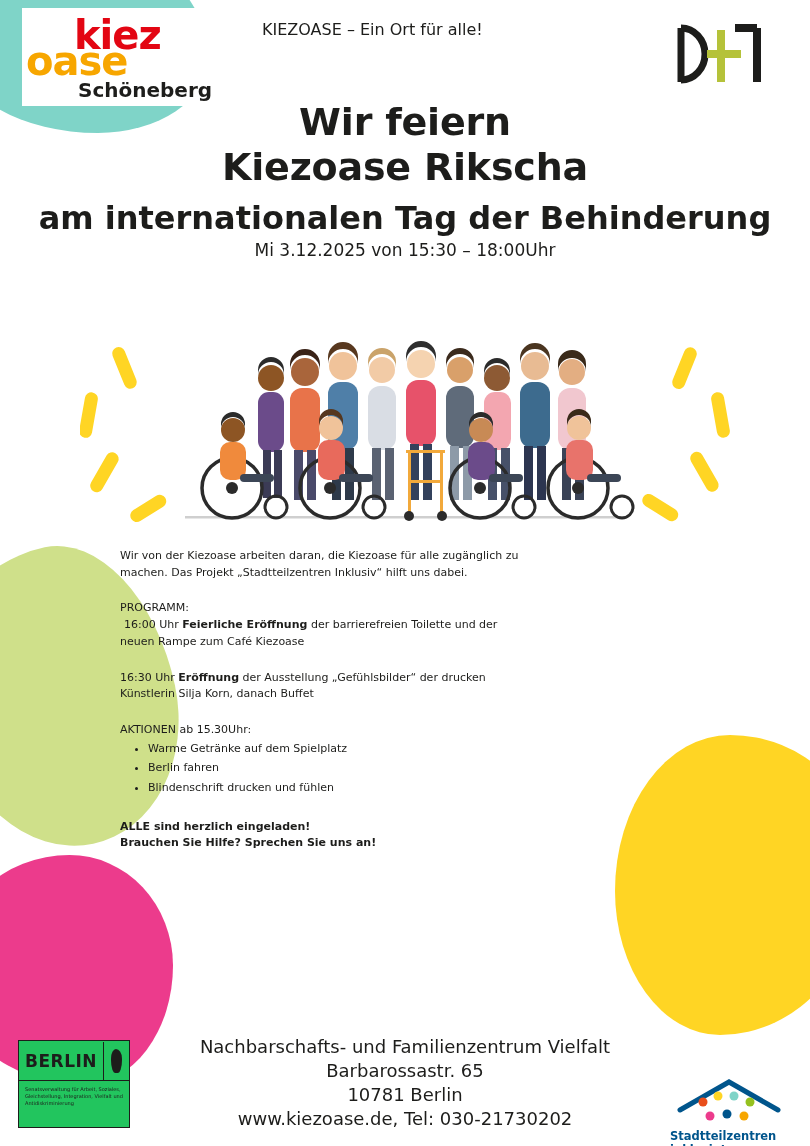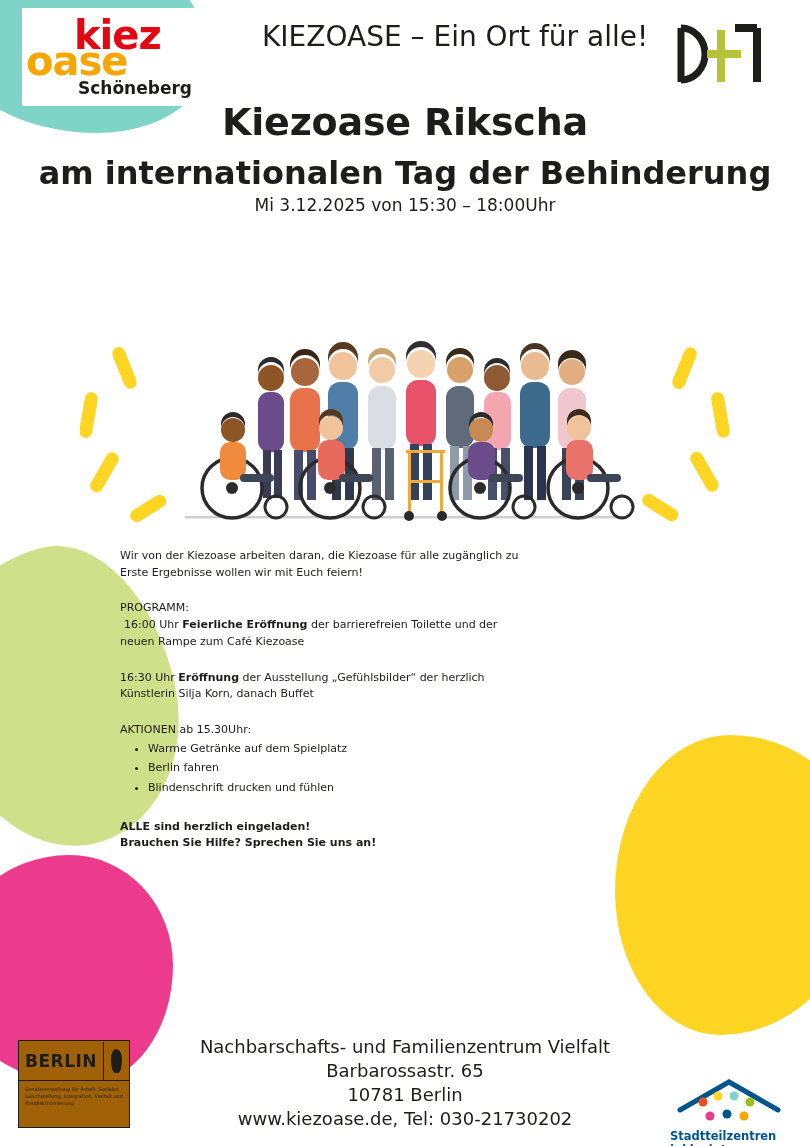--- a/index.html
+++ b/index.html
@@ -83,41 +83,41 @@
     font-size: 40px;
     font-weight: 700;
     letter-spacing: -1px;
     color: #f7a600;
     font-family: "DejaVu Sans", "Liberation Sans", sans-serif;
   }
   .kz-schoeneberg {
     position: absolute;
     left: 56px;
     top: 70px;
-    font-size: 17px;
+    font-size: 20px;
     font-weight: 700;
     color: #1d1d1b;
   }
 
   .dfh-logo {
     position: absolute;
     right: 38px;
     top: 24px;
     width: 95px;
     height: 62px;
     z-index: 3;
   }
   .dfh-logo svg { display: block; }
 
   
   .tagline {
     position: absolute;
     left: 262px;
     top: 20px;
-    font-size: 28px;
+    font-size: 16px;
     font-weight: 400;
     color: #1d1d1b;
     z-index: 3;
   }
   .title-block {
     position: absolute;
     left: 0;
     right: 0;
     top: 100px;
     text-align: center;
@@ -186,21 +186,21 @@
     font-size: 18px;
     line-height: 1.34;
     z-index: 3;
   }
   .berlin-logo {
     position: absolute;
     left: 18px;
     top: 1040px;
     width: 112px;
     height: 88px;
-    background: #a16207;
+    background: #22c55e;
     border: 1px solid #1d1d1b;
     z-index: 4;
     box-sizing: border-box;
   }
   .berlin-top {
     display: flex;
     align-items: center;
     height: 40px;
     border-bottom: 1px solid #1d1d1b;
     box-sizing: border-box;
@@ -273,20 +273,21 @@
     <path d="M44 6 L44 58" stroke="#b5c23a" stroke-width="8" fill="none"></path>
     <path d="M30 30 L64 30" stroke="#b5c23a" stroke-width="8" fill="none"></path>
     <path d="M80 4 L80 58" stroke="#1d1d1b" stroke-width="8" fill="none"></path>
     <path d="M58 4 L80 4" stroke="#1d1d1b" stroke-width="8" fill="none"></path>
   </svg>
 </div>
 
 <div class="tagline">KIEZOASE – Ein Ort für alle!</div>
 
 <div class="title-block">
+  <div class="title-l1">Wir feiern</div>
   <div class="title-l2">Kiezoase Rikscha</div>
   <div class="subtitle">am internationalen Tag der Behinderung</div>
   <div class="subtitle-2">Mi 3.12.2025 von 15:30 – 18:00Uhr</div>
 </div>
 
 <div class="illustration">
   <svg viewBox="0 0 650 215" width="650" height="215" aria-hidden="true">
 
     <g fill="#ffd524">
       <rect x="38" y="16" width="13" height="44" rx="6.5" transform="rotate(-22 44 38)"></rect>
@@ -422,31 +423,31 @@
       <rect x="486" y="110" width="27" height="40" rx="10" fill="#e8736b"></rect>
       <circle cx="499" cy="98" r="12" fill="#f0c39a"></circle>
       <path d="M487 97 a12 12 0 0 1 24 0 l0 -6 a12 12 0 0 0 -24 0z" fill="#3a2a1a"></path>
       <rect x="507" y="144" width="34" height="8" rx="4" fill="#3c4656"></rect>
     </g>
   </svg>
 </div>
 
 <div class="body-copy">
   <p>Wir von der Kiezoase arbeiten daran, die Kiezoase für alle zugänglich zu</p>
-  <p>Erste Ergebnisse wollen wir mit Euch feiern!</p>
+  <p>machen. Das Projekt „Stadtteilzentren Inklusiv“ hilft uns dabei.</p>
 
   <div class="gap-md"></div>
 
   <p>PROGRAMM:</p>
   <p class="prog-line"><span> 16:00 Uhr </span><span class="b">Feierliche Eröffnung</span><span> der barrierefreien Toilette und der</span></p>
   <p>neuen Rampe zum Café Kiezoase</p>
 
   <div class="gap-md"></div>
 
-  <p><span>16:30 Uhr </span><span class="b">Eröffnung</span><span> der Ausstellung „Gefühlsbilder“ der herzlich</span></p>
+  <p><span>16:30 Uhr </span><span class="b">Eröffnung</span><span> der Ausstellung „Gefühlsbilder“ der drucken</span></p>
   <p>Künstlerin Silja Korn, danach Buffet</p>
 
   <div class="gap-md"></div>
 
   <p>AKTIONEN ab 15.30Uhr:</p>
   <ul class="actions">
     <li>Warme Getränke auf dem Spielplatz</li>
     <li>Berlin fahren</li>
     <li>Blindenschrift drucken und fühlen</li>
   </ul>

